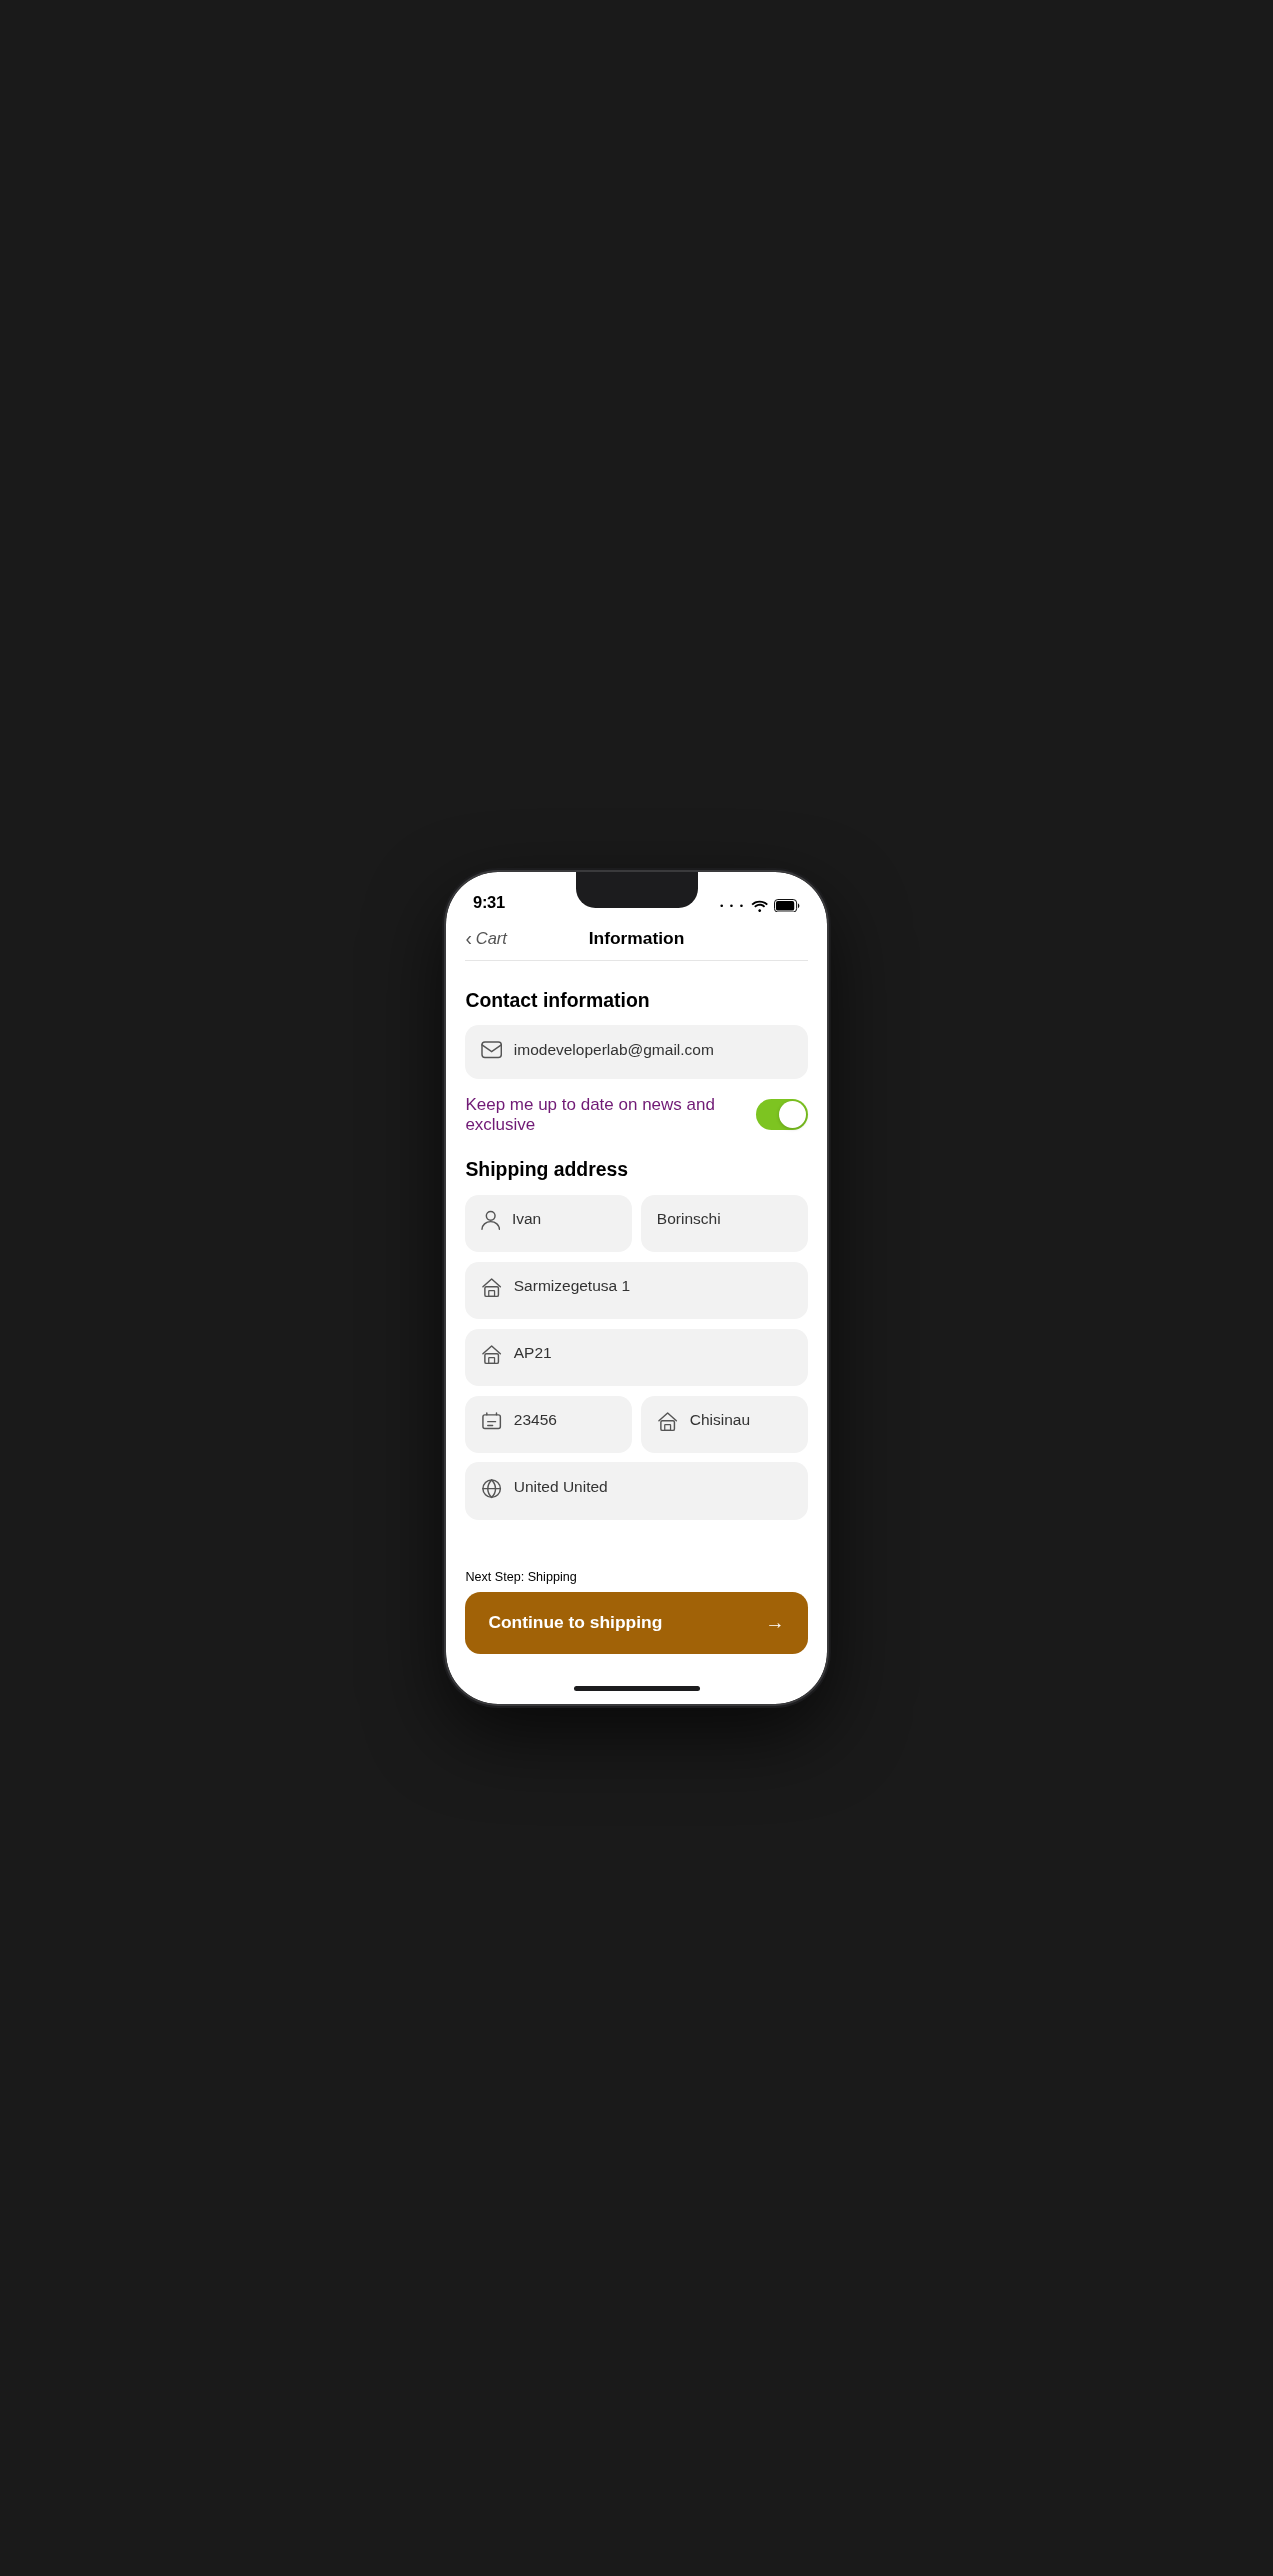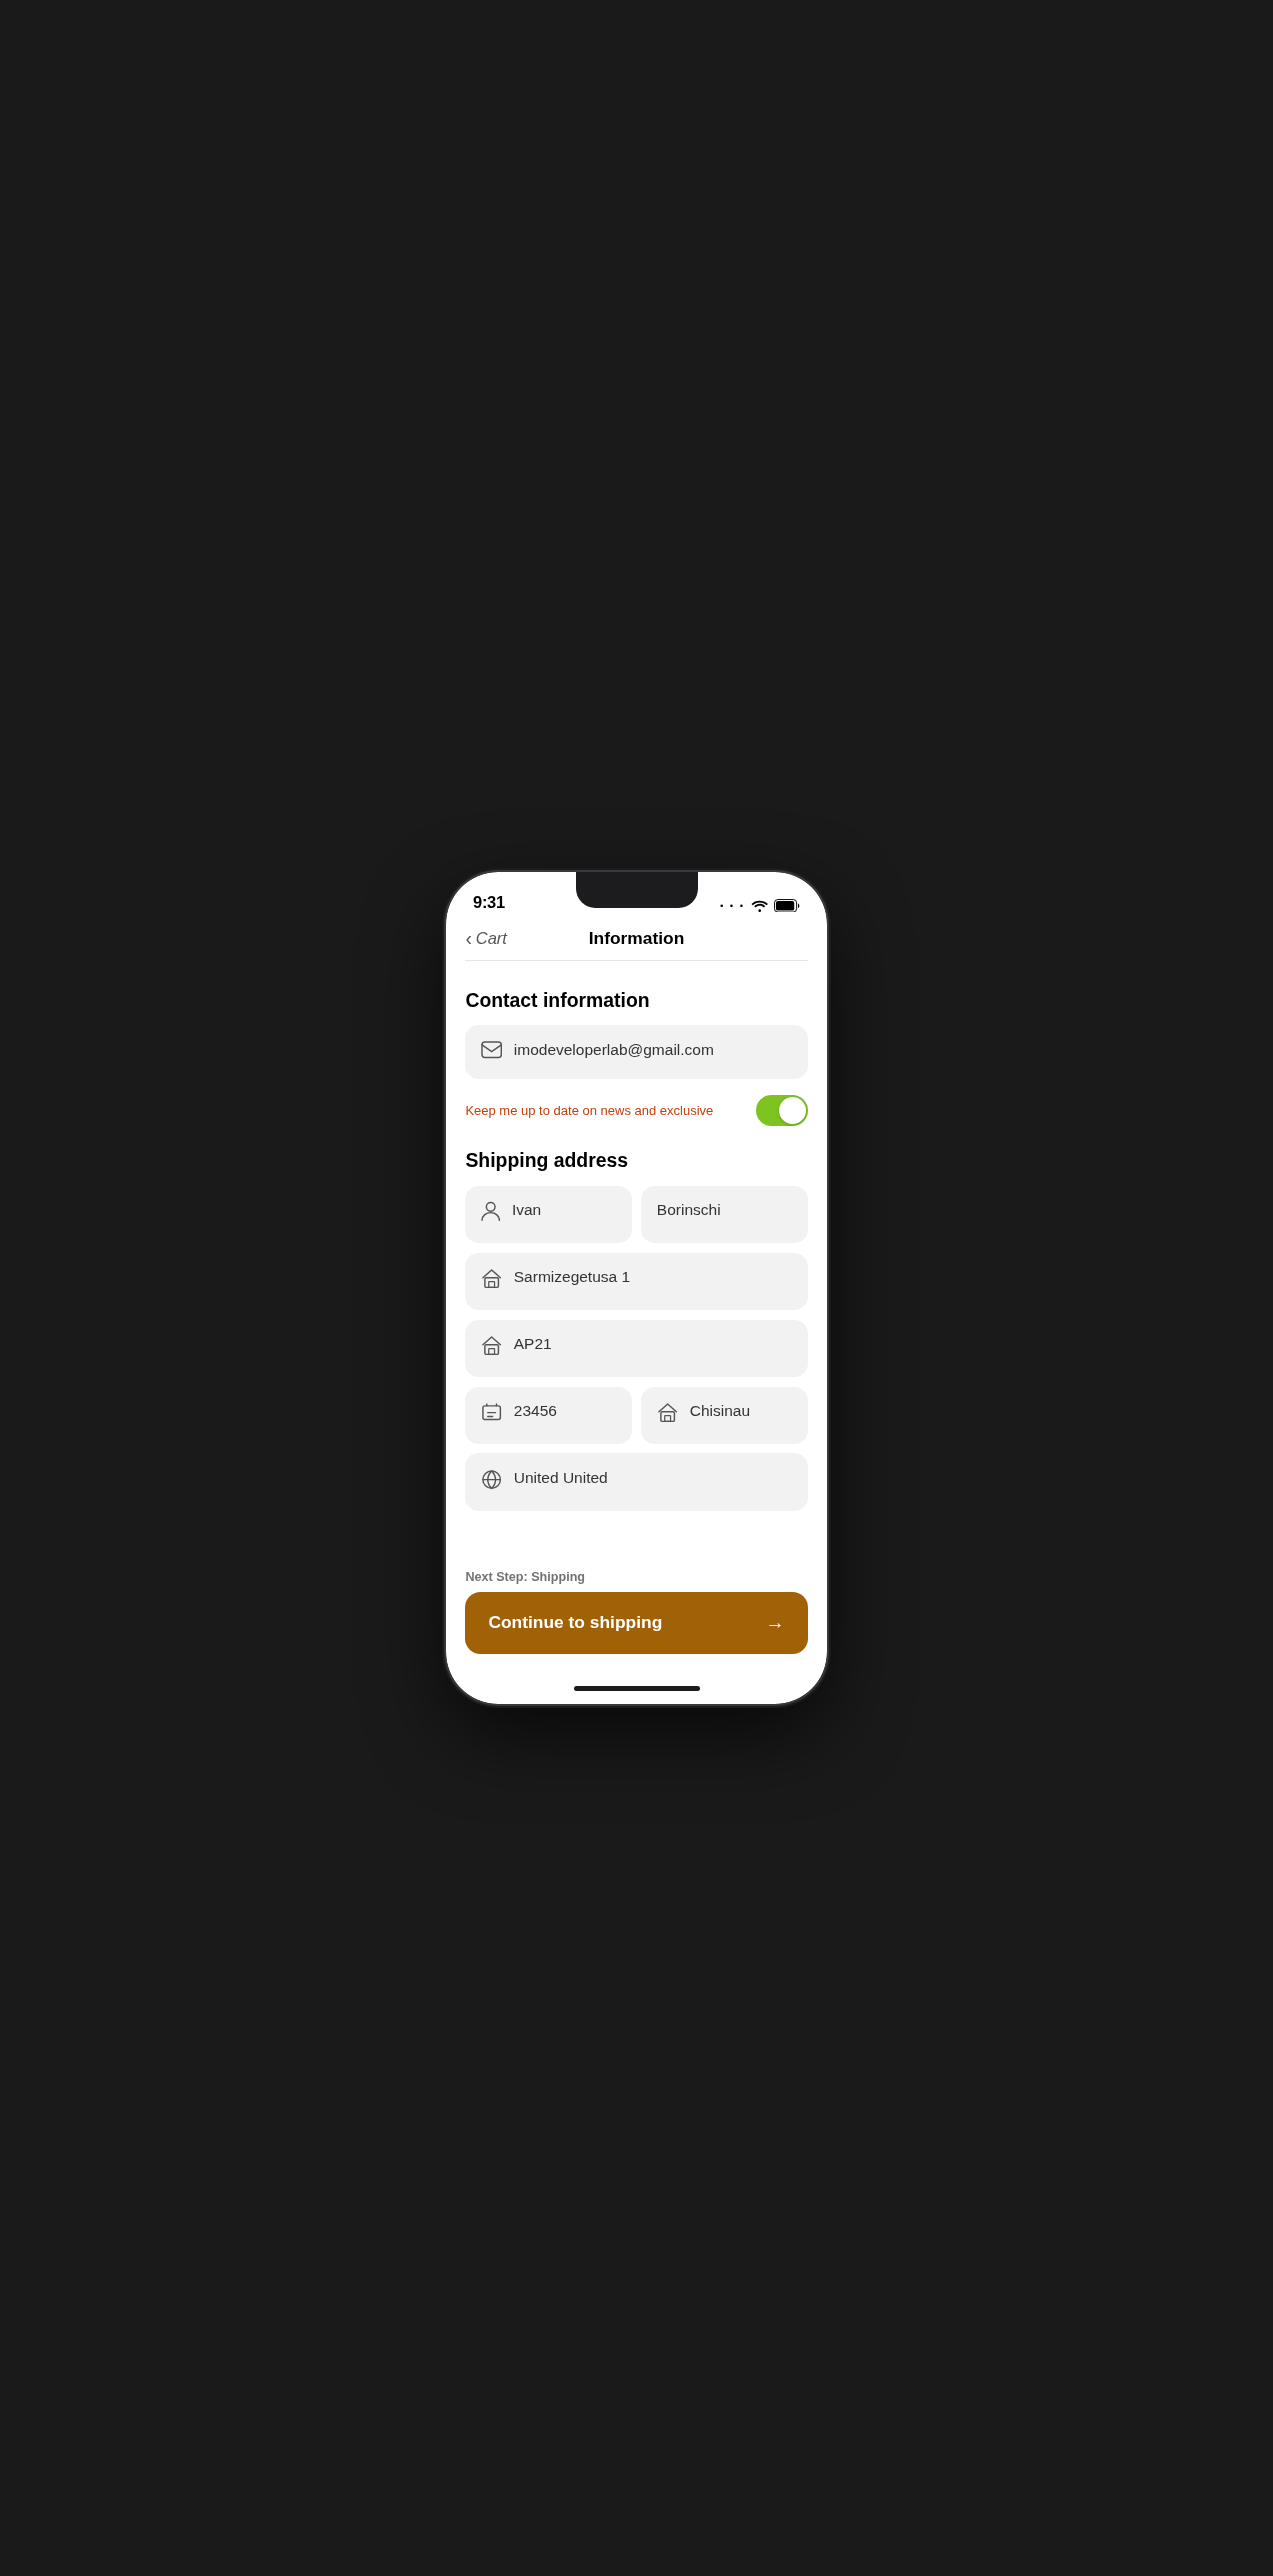--- a/index.html
+++ b/index.html
@@ -174,22 +174,22 @@
     
     .toggle-row {
       display: flex;
       align-items: center;
       justify-content: space-between;
       padding: 5.8px 0 15.5px;
       margin-bottom: 3.9px;
     }
 
     .toggle-label {
-      font-size: 13px;
-      color: #c2410c;
+      font-size: 17px;
+      color: #701a75;
       flex: 1;
     }
 
     .toggle {
       width: 52px;
       height: 31px;
       background: #7dc421;
       border-radius: 15.5px;
       position: relative;
       flex-shrink: 0;
@@ -207,23 +207,22 @@
     }
 
     
     .bottom-bar {
       padding: 7.8px 19.4px 19.4px;
       flex-shrink: 0;
     }
 
     .next-step-label {
       font-size: 12.6px;
-      color: #737373;
+      color: #000000;
       margin-bottom: 7.8px;
-      font-weight: bold;
     }
 
     .continue-btn {
       background: #a16207;
       border-radius: 15.5px;
       padding: 19.4px 23px;
       display: flex;
       align-items: center;
       justify-content: space-between;
       cursor: pointer;

